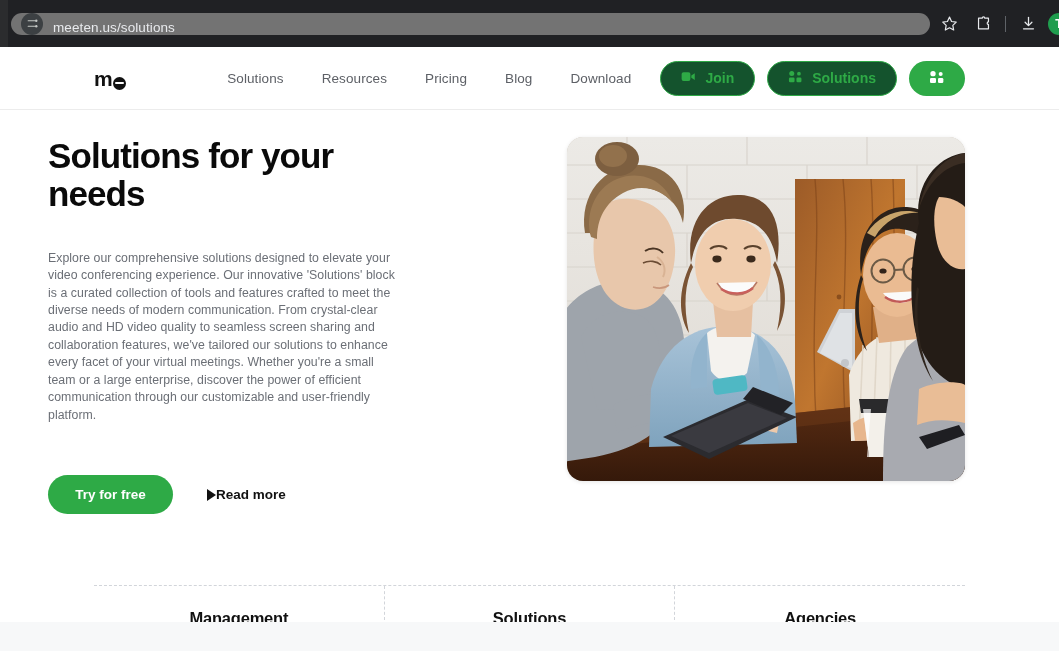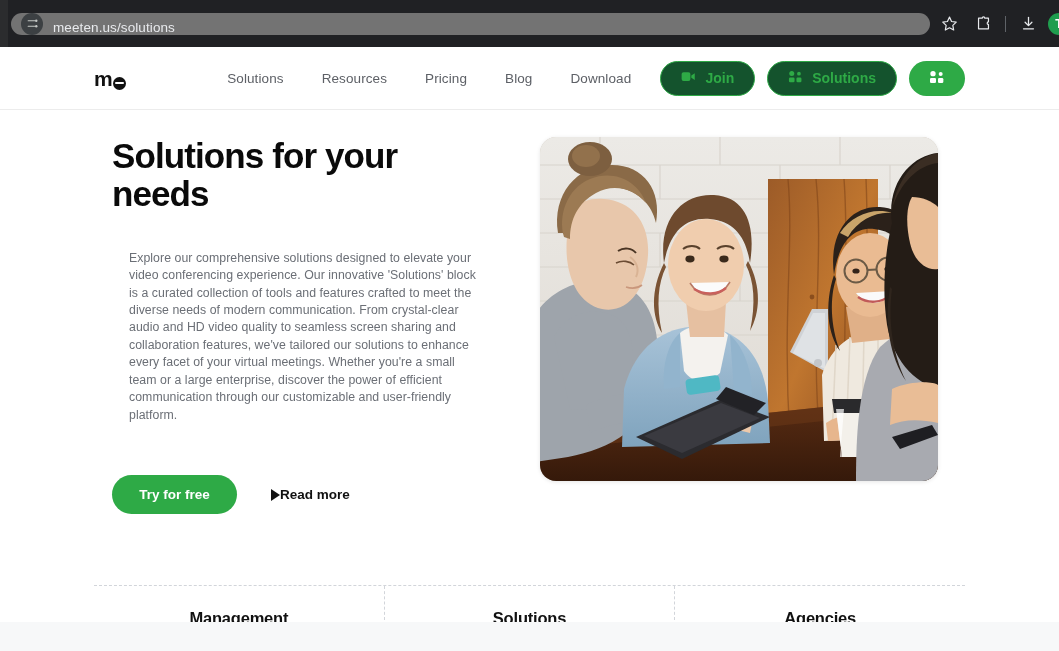--- a/index.html
+++ b/index.html
@@ -111,34 +111,34 @@
   #grid-icon-btn{
     width:56px;height:35px;border-radius:18px;
     background:#2eaa46;
     display:flex;align-items:center;justify-content:center;
     cursor:pointer; border:none;
   }
 
   
   #hero{
     display:flex;
-    padding:27px 94px 0 112px;
+    padding:27px 94px 0 48px;
+    justify-content:space-between;
   }
   #hero-left{ width:378px; flex:none; }
   #hero-title{
     font-size:35px; font-weight:bold; color:#0a0a0a;
     line-height:1.08; letter-spacing:-0.9px;
     max-width:300px;
   }
   #hero-paragraph{
     margin-top:37px;
     font-size:12.3px; line-height:1.42;
     color:#6b6f76; letter-spacing:.05px;
     max-width:348px;
-    margin-left:17px;
   }
   #hero-cta-row{
     margin-top:51px;
     display:flex; align-items:center; gap:34px;
   }
   #try-free-btn{
     width:125px; height:39px;
     background:#2eaa46; border:none; border-radius:20px;
     color:#fff; font-size:13.5px; font-weight:bold;
     display:flex;align-items:center;justify-content:center;

